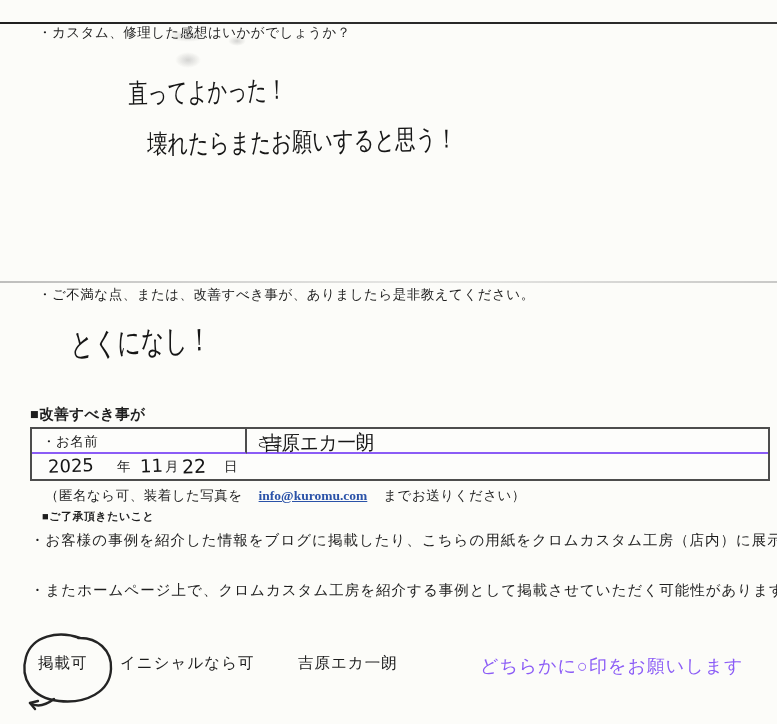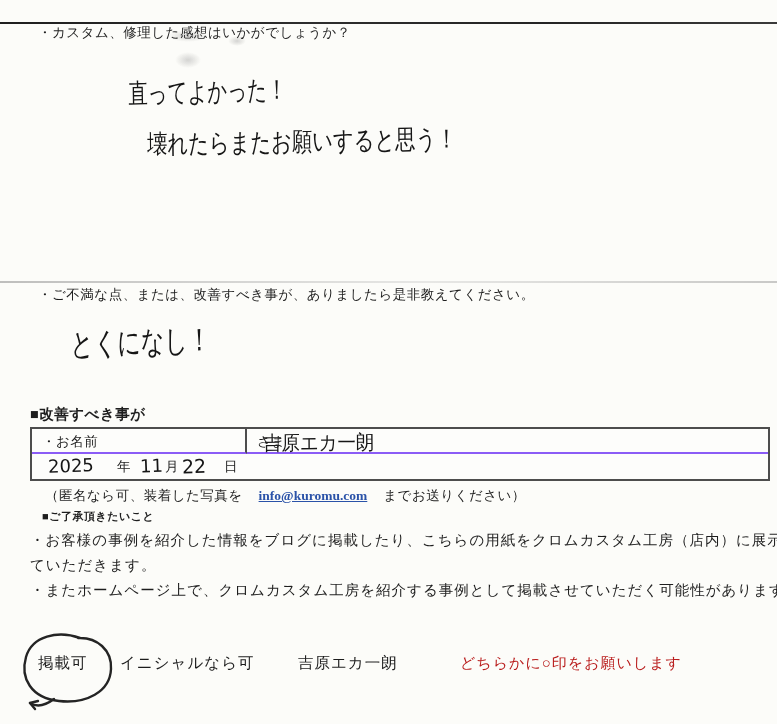--- a/index.html
+++ b/index.html
@@ -50,21 +50,21 @@
   .hw-num { position:absolute; font-family:"DejaVu Sans",sans-serif; color:#161616; font-size:18px; top:1px; transform:rotate(-2deg); font-weight:500; }
   .unit { position:absolute; top:5px; }
   
   .note { position:absolute; left:45px; top:487px; font-size:13.5px; color:#1e1e1e; white-space:nowrap; letter-spacing:.5px; }
   .email {
     color:#2a52a8; font-weight:bold; text-decoration:underline;
     margin:0 16px; letter-spacing:0; cursor:pointer;
   }
   
   .opt { position:absolute; top:653px; font-size:15.5px; font-weight:400; color:#1c1c1c; white-space:nowrap; letter-spacing:1px; }
-  .instruction { position:absolute; top:654px; left:460px; font-size:15px; font-weight:500; color:#b91c1c; white-space:nowrap; letter-spacing:1px; }
+  .instruction { position:absolute; top:654px; left:480px; font-size:18px; font-weight:500; color:#8b5cf6; white-space:nowrap; letter-spacing:1px; }
   .circle-svg { position:absolute; left:18px; top:629px; }
   .circle-svg path { stroke:#242424; stroke-width:2.4; fill:none; stroke-linecap:round; }
 </style>
 </head>
 <body>
 
 <div class="canvas">
 
   <div class="scan-top-line"></div>
   <div class="scan-mid-line"></div>
@@ -98,21 +98,20 @@
       <span class="print unit" style="left:192px;">日</span>
     </div>
   </div>
 
   <div class="note">
     <span>（匿名なら可、装着した写真を</span><span class="email">info@kuromu.com</span><span>までお送りください）</span>
   </div>
 
   <div class="print bold" style="left:20px; top:509px; font-size:11px;margin-left:22px;">■ご了承頂きたいこと</div>
   <div class="print para" style="left:30px; top:531px;">・お客様の事例を紹介した情報をブログに掲載したり、こちらの用紙をクロムカスタム工房（店内）に展示させ</div>
-  <div class="print para" style="left:30px; top:556px;">ていただきます。</div>
   <div class="print para" style="left:30px; top:581px;">・またホームページ上で、クロムカスタム工房を紹介する事例として掲載させていただく可能性があります。</div>
 
   <span class="opt" style="left:38px;">掲載可</span>
   <span class="opt" style="left:120px;text-align:center;">イニシャルなら可</span>
   <span class="opt" style="left:298px;">吉原エカ一朗</span>
   <span class="instruction">どちらかに○印をお願いします</span>
 
   <svg class="circle-svg" width="102" height="84" viewBox="0 0 102 84">
     <path d="M62,9 C40,1 14,7 8,28 C2,49 13,69 41,72 C68,75 92,63 93,40 C94,21 79,8 60,9"></path>
     <path d="M36,70 C28,76 20,79 12,74"></path>

